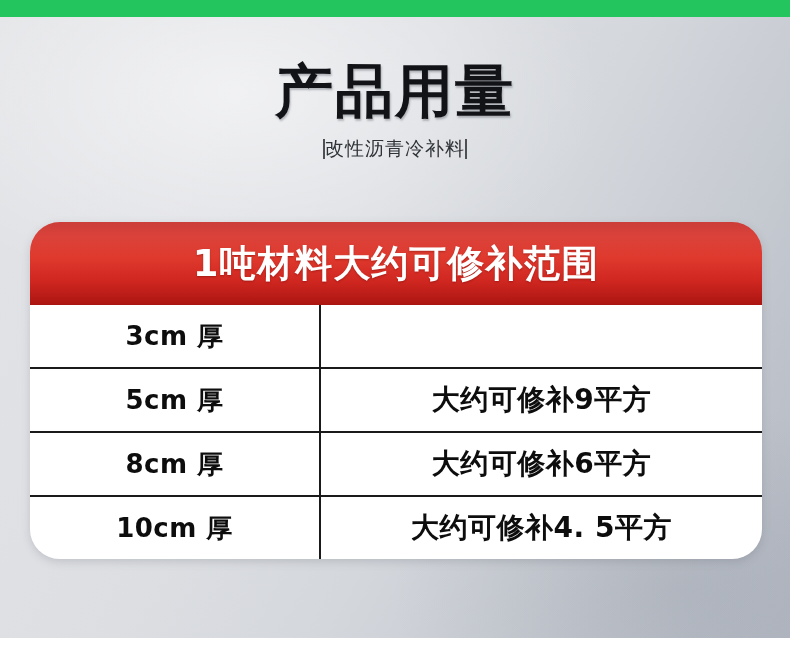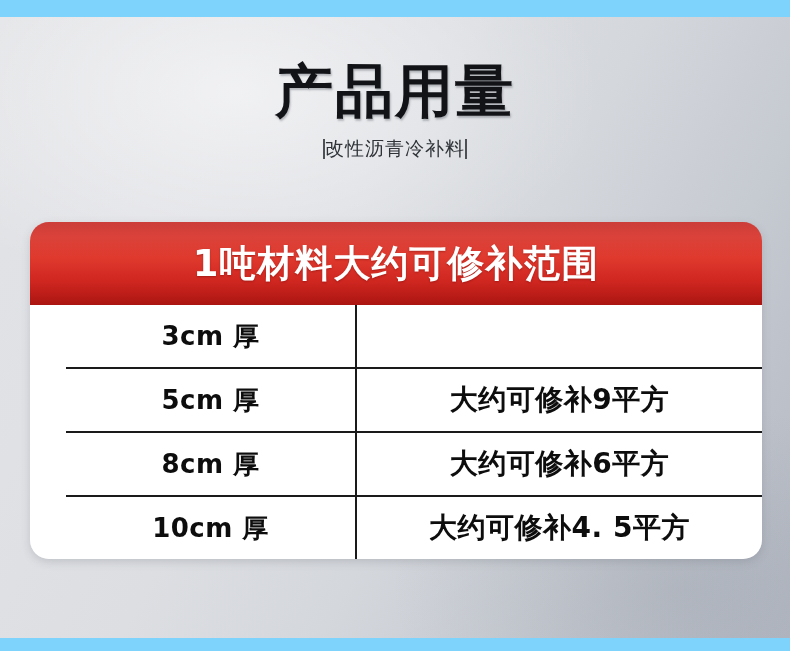--- a/index.html
+++ b/index.html
@@ -10,22 +10,22 @@
     width: 790px;
     height: 651px;
     overflow: hidden;
     font-family: "DejaVu Sans", "Liberation Sans", sans-serif;
     background: #ffffff;
   }
 
   .page {
     position: relative;
     width: 790px;
-    height: 651px;
-    background: #7dd3fc;
+    height: 494px;
+    background: #22c55e;
   }
 
   
   .bg-panel {
     position: absolute;
     left: 0;
     top: 17px;
     width: 790px;
     height: 621px;
     background:
@@ -88,21 +88,21 @@
     letter-spacing: 1px;
     white-space: nowrap;
   }
 
   
   .card {
     position: absolute;
     left: 30px;
     top: 222px;
     width: 732px;
-    border-radius: 19px;
+    border-radius: 30px;
     overflow: hidden;
     box-shadow: 0 3px 9px rgba(90,95,105,0.22);
   }
 
   .banner {
     height: 83px;
     background:
       linear-gradient(180deg,
         #c4211c 0%,
         #d8332a 18%,
@@ -129,21 +129,20 @@
     font-family: "DejaVu Sans", "Liberation Sans", sans-serif;
     font-size: 37px;
     font-weight: 700;
     letter-spacing: 1px;
     white-space: nowrap;
     text-shadow: 0 1px 2px rgba(110,10,8,0.45);
   }
 
   .table {
     background: #ffffff;
-    padding-left: 36px;
   }
   .row {
     display: flex;
     height: 62px;
     border-bottom: 2px solid #1a1a1a;
   }
   .row:last-child {
     border-bottom: none;
     text-align: center;
   }

